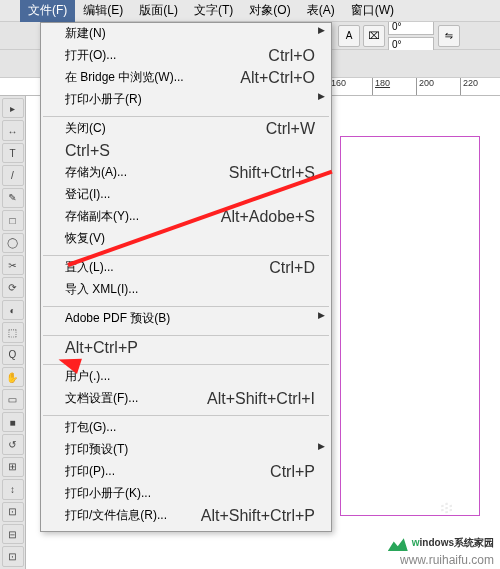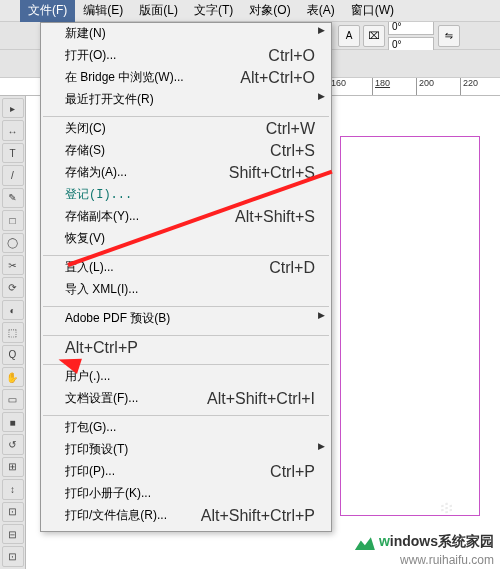--- a/index.html
+++ b/index.html
@@ -21,33 +21,33 @@
   .ruler-h .tick { position: relative; width: 60px; border-left: 1px solid #999; font-size: 9px; color: #333; padding-left: 2px; }
   .ruler-h .offset { width: 26px; }
 
   .work { position: absolute; top: 96px; left: 0; right: 0; bottom: 0; background: #fff; }
   .left-tools { position: absolute; left: 0; top: 0; width: 26px; bottom: 0; background: #e4e4e4; border-right: 1px solid #bbb; display: flex; flex-direction: column; align-items: center; padding-top: 2px; z-index: 1; }
   .left-tools .t { width: 22px; height: 22px; margin-bottom: 2px; border: 1px solid #c8c8c8; border-radius: 2px; font-size: 10px; display: flex; align-items: center; justify-content: center; color: #444; }
   .page-edge { position: absolute; left: 340px; top: 40px; width: 140px; height: 380px; border: 1px solid #c852c8; background: #fff; z-index: 0; }
 
   .dropdown { position: absolute; left: 40px; top: 22px; width: 292px; background: #f2f2f2; border: 1px solid #999; box-shadow: 2px 2px 6px rgba(0,0,0,0.25); z-index: 10; padding: 2px 0; }
   .menu-item { display: flex; align-items: flex-start; height: 22px; padding: 0 16px 0 24px; cursor: default; position: relative; }
-  .menu-item.disabled { color: #0f766e; font-family: Liberation Mono, monospace; }
+  .menu-item.disabled { color: #000000; }
   .menu-item .lbl { flex: 1; }
   .menu-item .short { color: #333; font-size: 16px; }
   .menu-item .sub { position: absolute; right: 6px; font-size: 9px; color: #333; }
   .menu-sep { height: 1px; background: #c8c8c8; margin: 3px 2px; }
 
   .arrow { position: absolute; z-index: 20; pointer-events: none; }
   .arrow-line { position: absolute; width: 280px; height: 4px; background: #ff2020; top: 167px; left: 68px; transform: rotate(-19.5deg); transform-origin: left center; }
   .arrow-head { position: absolute; left: 58px; top: 259px; width: 0; height: 0; border-right: 22px solid #ff2020; border-top: 8px solid transparent; border-bottom: 8px solid transparent; transform: rotate(18deg); }
 
   .watermark { position: absolute; right: 6px; bottom: 18px; z-index: 30; display: flex; align-items: center; }
   .wm-icon { width: 20px; height: 16px; background: #2aa65a; clip-path: polygon(0 100%, 30% 40%, 50% 70%, 80% 20%, 100% 100%); margin-right: 4px; }
-  .wm-text { font-size: 14px; text-align: right; }
+  .wm-text { font-size: 10px; text-align: right; }
   .wm-text .pre { color: #2aa65a; font-weight: bold; }
   .wm-text .post { color: #333; font-weight: bold; }
   .wm-url { position: absolute; right: 6px; bottom: 2px; font-size: 12px; color: #888; z-index: 30; }
   .wm-ghost { position: absolute; right: 44px; bottom: 50px; opacity: 0.18; color: #999; font-size: 18px; letter-spacing: 3px; z-index: 0; }
 </style>
 </head>
 <body>
 
 <span class="app-badge">d</span>
 
@@ -119,42 +119,41 @@
     </div>
     <div class="menu-item">
       <span class="lbl">打开(O)...</span>
       <span class="short">Ctrl+O</span>
     </div>
     <div class="menu-item">
       <span class="lbl">在 Bridge 中浏览(W)...</span>
       <span class="short">Alt+Ctrl+O</span>
     </div>
     <div class="menu-item">
-      <span class="lbl">最近打开文件(R)</span>
+      <span class="lbl">打印小册子(R)</span>
       <span class="sub">▶</span>
     </div>
     <div class="menu-sep"></div>
     <div class="menu-item">
       <span class="lbl">关闭(C)</span>
       <span class="short">Ctrl+W</span>
     </div>
     <div class="menu-item">
-      <span class="lbl">存储(S)</span>
       <span class="short">Ctrl+S</span>
     </div>
     <div class="menu-item">
       <span class="lbl">存储为(A)...</span>
       <span class="short">Shift+Ctrl+S</span>
     </div>
     <div class="menu-item disabled">
       <span class="lbl">登记(I)...</span>
     </div>
     <div class="menu-item">
       <span class="lbl">存储副本(Y)...</span>
-      <span class="short">Alt+Shift+S</span>
+      <span class="short">Alt+Adobe+S</span>
     </div>
     <div class="menu-item">
       <span class="lbl">恢复(V)</span>
     </div>
     <div class="menu-sep"></div>
     <div class="menu-item">
       <span class="lbl">置入(L)...</span>
       <span class="short">Ctrl+D</span>
     </div>
     <div class="menu-item">

